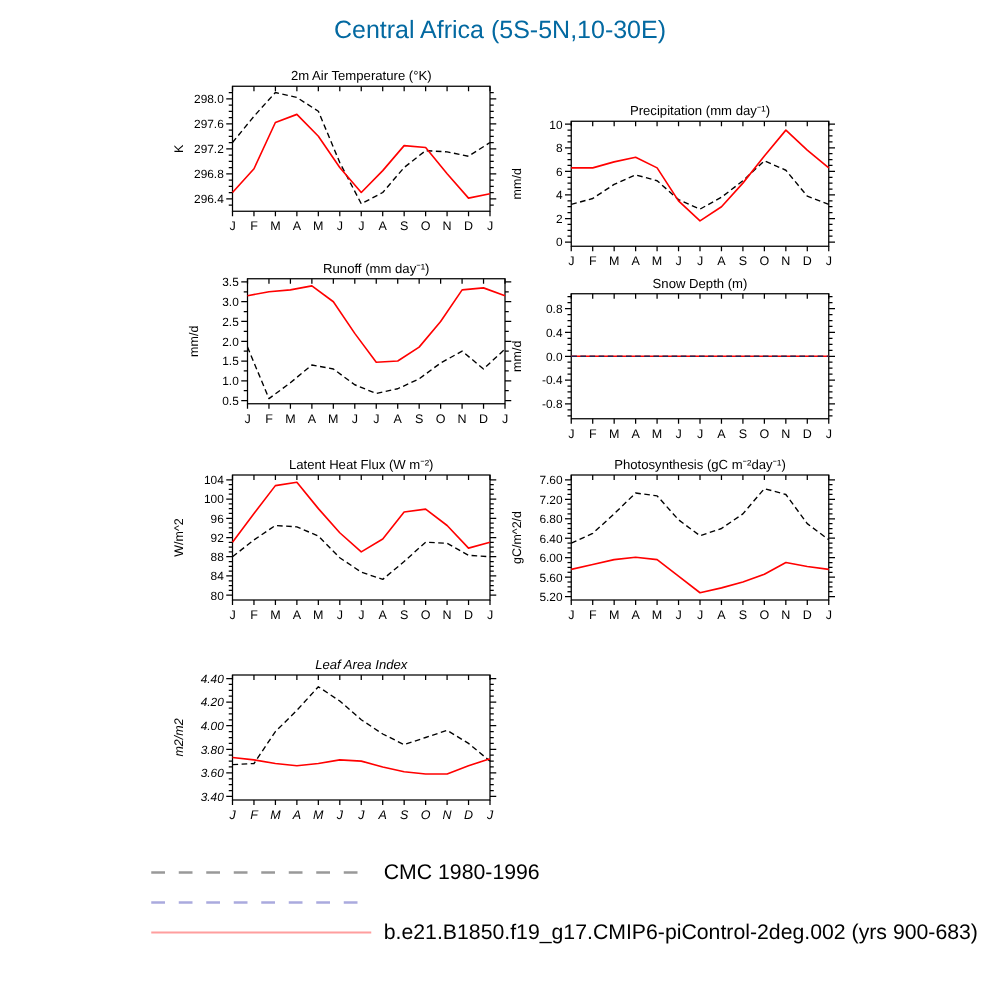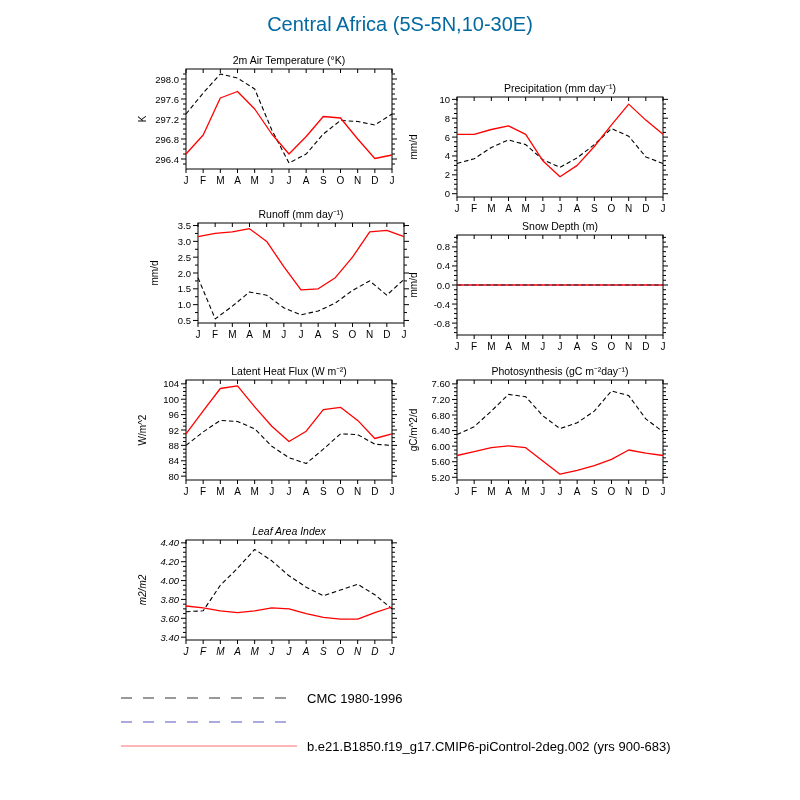--- a/index.html
+++ b/index.html
@@ -12,21 +12,21 @@
   #slot1{left:401px;top:55px;margin-top:28px;}
   #slot2{left:130px;top:209px;margin-left:12px;}
   #slot3{left:401px;top:209px;margin-top:12px;}
   #slot4{left:130px;top:366px;}
   #slot5{left:401px;top:366px;}
   #slot6{left:130px;top:526px;font-style:italic;}
   svg text{font-family:"Liberation Sans", sans-serif;fill:#000;}
   .legend{position:absolute;left:120px;top:686px;}
   .legend-row{display:flex;align-items:center;height:24px;}
   .legend-swatch{width:178px;height:8px;margin-right:9px;flex:0 0 auto;}
-  .legend-label{font-size:13px;color:#000;white-space:nowrap;}
+  .legend-label{font-size:17px;color:#000;white-space:nowrap;}
 </style>
 </head>
 <body>
 
 <div class="page">
   <div class="main-title">Central Africa (5S-5N,10-30E)</div>
 
   <div id="slot0" class="chart-slot"><svg width="272" height="146" viewBox="0 0 272 146">
         <rect x="56" y="14" width="206" height="100" fill="none" stroke="#000" stroke-width="1"></rect>
         <text x="159" y="9" font-size="10.5" text-anchor="middle">2m Air Temperature (°K)</text>

